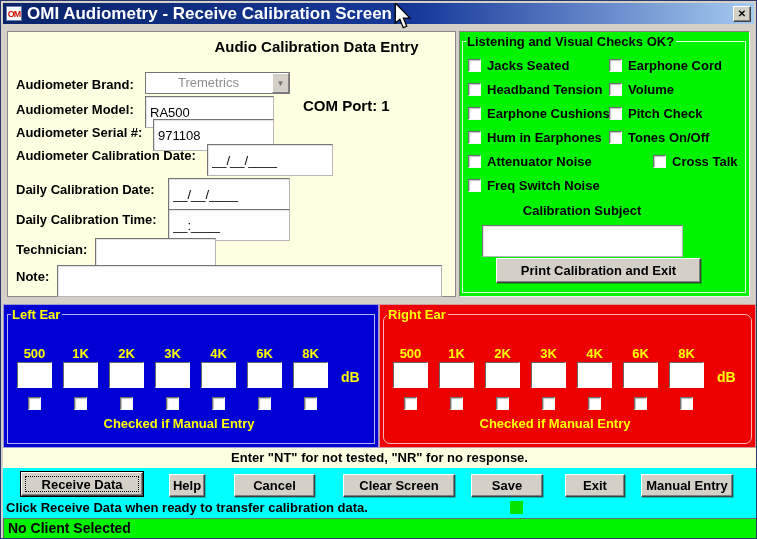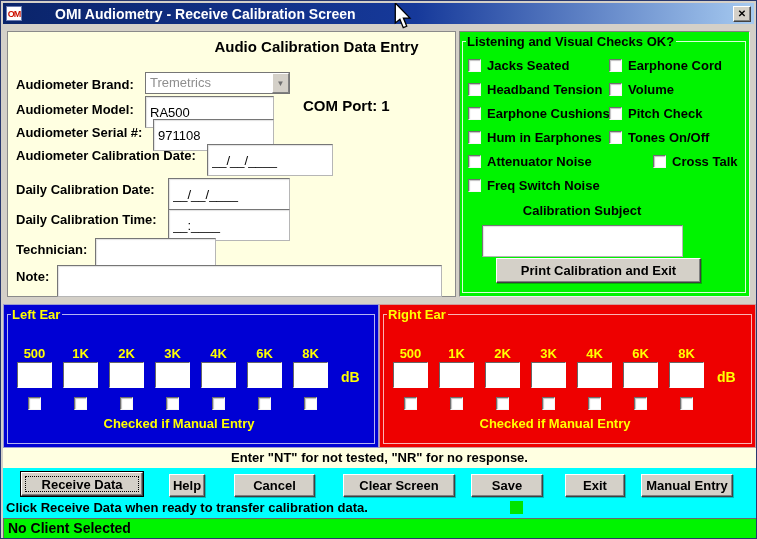--- a/index.html
+++ b/index.html
@@ -15,21 +15,21 @@
   .titlebar {
     position: absolute; left: 2px; top: 2px; right: 2px; height: 21px;
     background: linear-gradient(to right, #0A246A 0%, #16399a 55%, #A6CAF0 100%);
     display: flex; align-items: center; padding: 0 3px;
   }
   .app-icon {
     width: 16px; height: 15px; background: #fff; color: #CC1100;
     font-weight: bold; font-size: 9px; line-height: 14px; text-align: center;
     margin-right: 5px; border: 1px solid #6a7ab0; letter-spacing: -1px;
   }
-  .title-text { color: #fff; font-weight: bold; font-size: 14px; white-space: nowrap; margin-left: 28px; }
+  .title-text { color: #fff; font-weight: bold; font-size: 17px; white-space: nowrap; }
   .close-btn {
     margin-left: auto; width: 18px; height: 16px; background: #D4D0C8;
     border: 1px solid #404040; border-top-color: #fff; border-left-color: #fff;
     box-shadow: inset -1px -1px 0 #808080;
     font-weight: bold; font-size: 10px; line-height: 14px; text-align: center; color: #000;
     cursor: default;
   }
   .cursor-svg { position: absolute; left: 393px; top: 2px; z-index: 50; }
 
   
@@ -61,21 +61,21 @@
 
   
   .panel-cream {
     position: absolute; left: 6px; top: 30px; width: 449px; height: 266px;
     background: #FFFFE1; border: 1px solid #8a8a8a;
   }
   .form-title { position: absolute; left: 0; right: 0; top: 6px; padding-left: 170px; text-align: center; font-weight: bold; font-size: 15px; }
   .com-port { position: absolute; left: 295px; top: 65px; font-weight: bold; font-size: 15px; }
   .combo {
     position: absolute; left: 137px; top: 40px; width: 145px; height: 22px;
-    background: #fff; border: 1px solid #767676; display: flex;
+    background: #fff; border: 1px solid #767676; display: flex; padding-left: 28px;
   }
   .combo-text { flex: 1; color: #8e8e8e; font-size: 13px; padding: 2px 0 0 4px; overflow: hidden; }
   .combo-arrow {
     width: 17px; background: #D4D0C8; border: 1px solid #808080; border-top-color: #fff; border-left-color: #fff;
     color: #707070; font-size: 8px; line-height: 19px; text-align: center;
   }
 
   
   .panel-green {
     position: absolute; left: 458px; top: 30px; width: 291px; height: 266px;
@@ -259,21 +259,21 @@
         <span class="freq-label">8K</span>
         <input class="freq-input" style="">
         <span class="cb freq-cb"></span>
       </div>
     </div>
     <div class="db-label">dB</div>
     <div class="manual-label">Checked if Manual Entry</div>
   </div>
 
   <div class="ear-panel panel-red">
-    <div class="groupbox" style="left:3px; right:3px; top:9px; bottom:3px; border-color:rgba(255,255,255,0.7);">
+    <div class="groupbox" style="left:3px; right:3px; top:9px; bottom:3px; border-color:rgba(255,255,255,0.7);border-radius:7px;">
       <span class="legend" style="background:#EE0000; color:#FFFF00;">Right Ear</span>
     </div>
     <div class="freq-row">
       <div class="freq-col">
         <span class="freq-label">500</span>
         <input class="freq-input" style="">
         <span class="cb freq-cb"></span>
       </div>
       <div class="freq-col">
         <span class="freq-label">1K</span>

